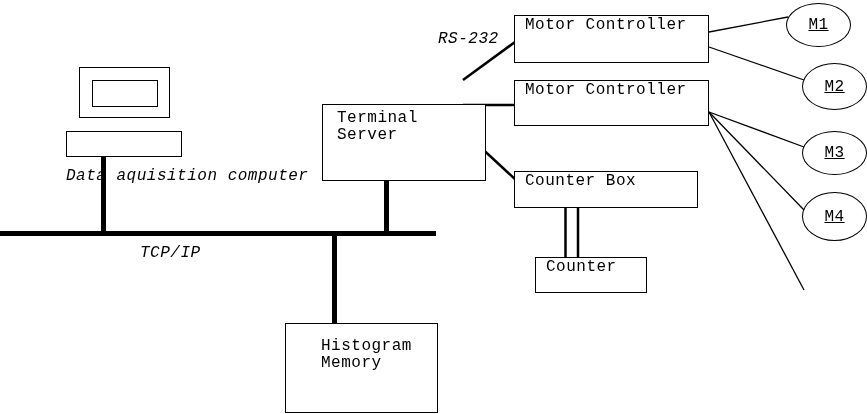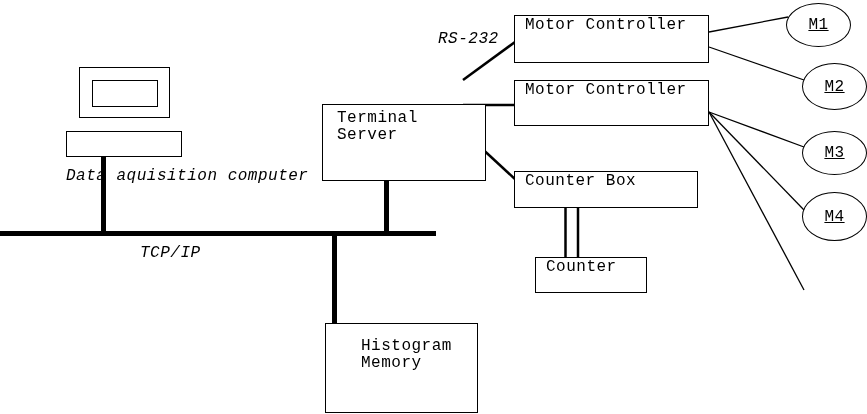--- a/index.html
+++ b/index.html
@@ -52,21 +52,21 @@
   .multiline {
     white-space: pre-line;
     line-height: 17px;
     display: block;
   }
   #terminal-server   { left: 322px; top: 68px;  width: 164px; height: 77px; padding: 5px 0 0 14px; margin-top: 36px; }
   #motor-controller-1{ left: 514px; top: 15px;  width: 195px; height: 48px; }
   #motor-controller-2{ left: 514px; top: 80px;  width: 195px; height: 46px; }
   #counter-box       { left: 514px; top: 171px; width: 184px; height: 37px; }
   #counter           { left: 515px; top: 257px; width: 112px; height: 36px; margin-left: 20px; }
-  #histogram-memory  { left: 285px; top: 323px; width: 153px; height: 90px; padding: 14px 0 0 35px; margin-left: 40px; }
+  #histogram-memory  { left: 285px; top: 323px; width: 153px; height: 90px; padding: 14px 0 0 35px; }
   
   .ellipse {
     position: absolute;
     z-index: 3;
     background: #ffffff;
     border: 1px solid #000000;
     border-radius: 50%;
     box-sizing: border-box;
     display: flex;
     align-items: center;

